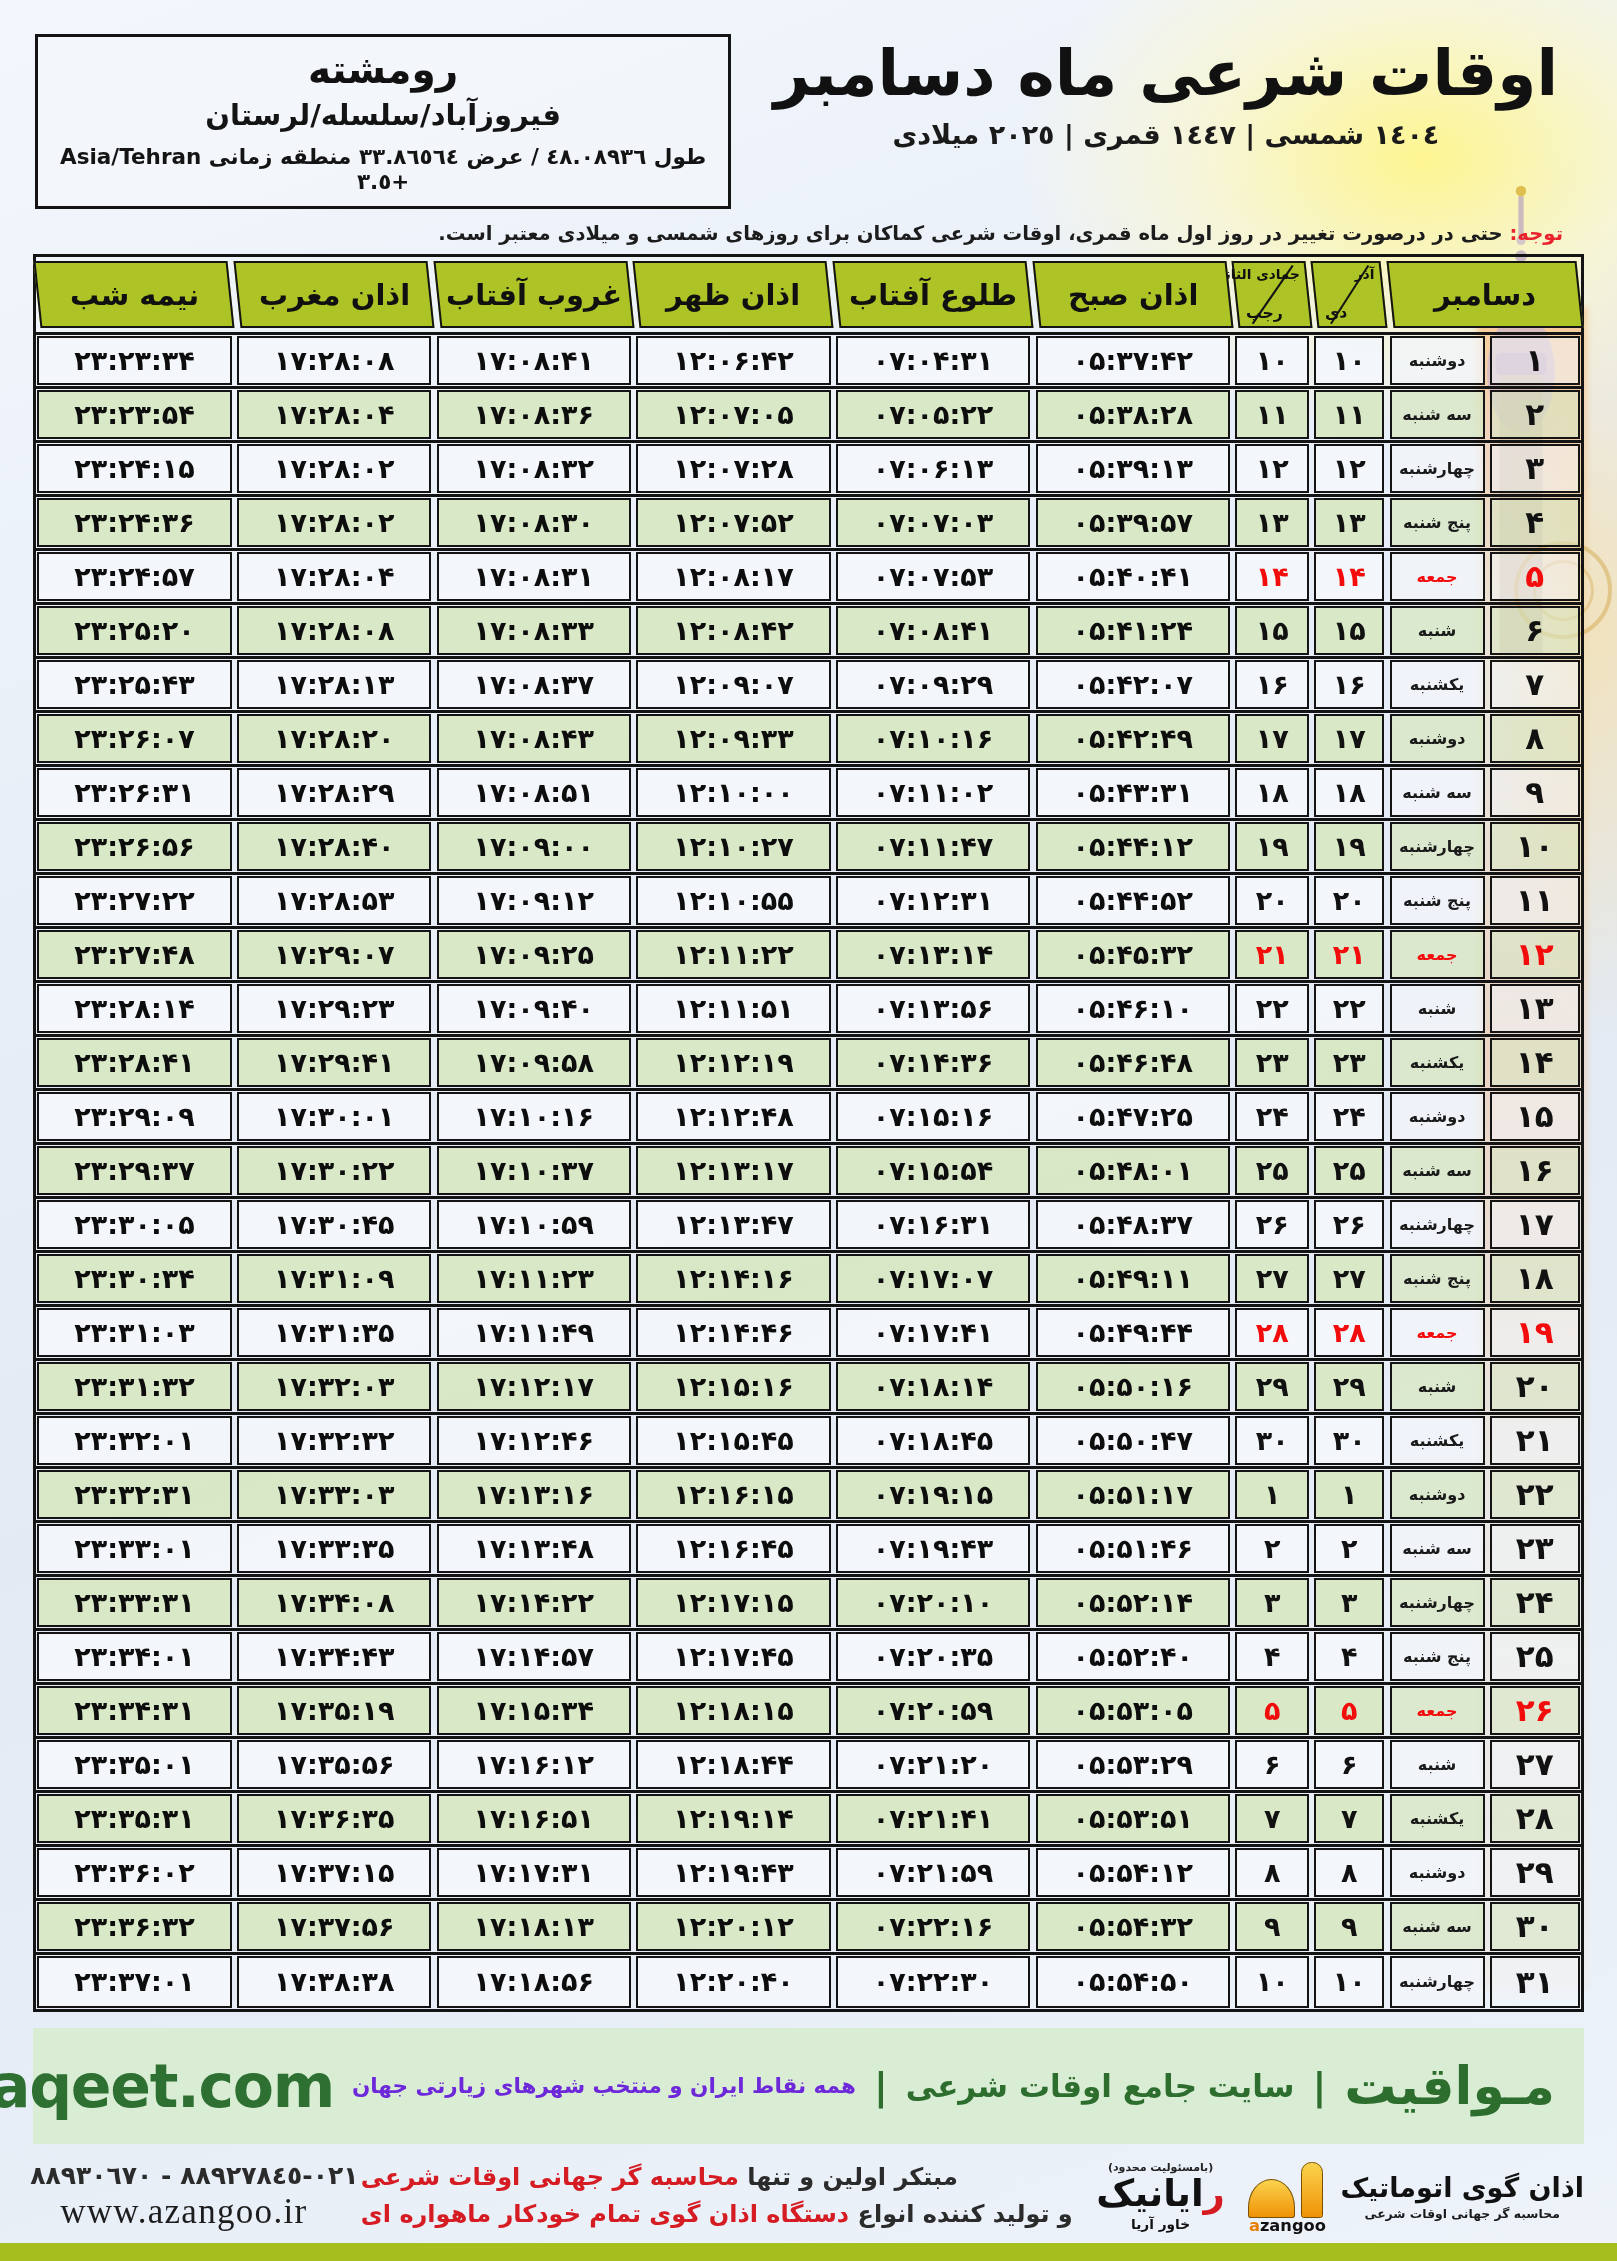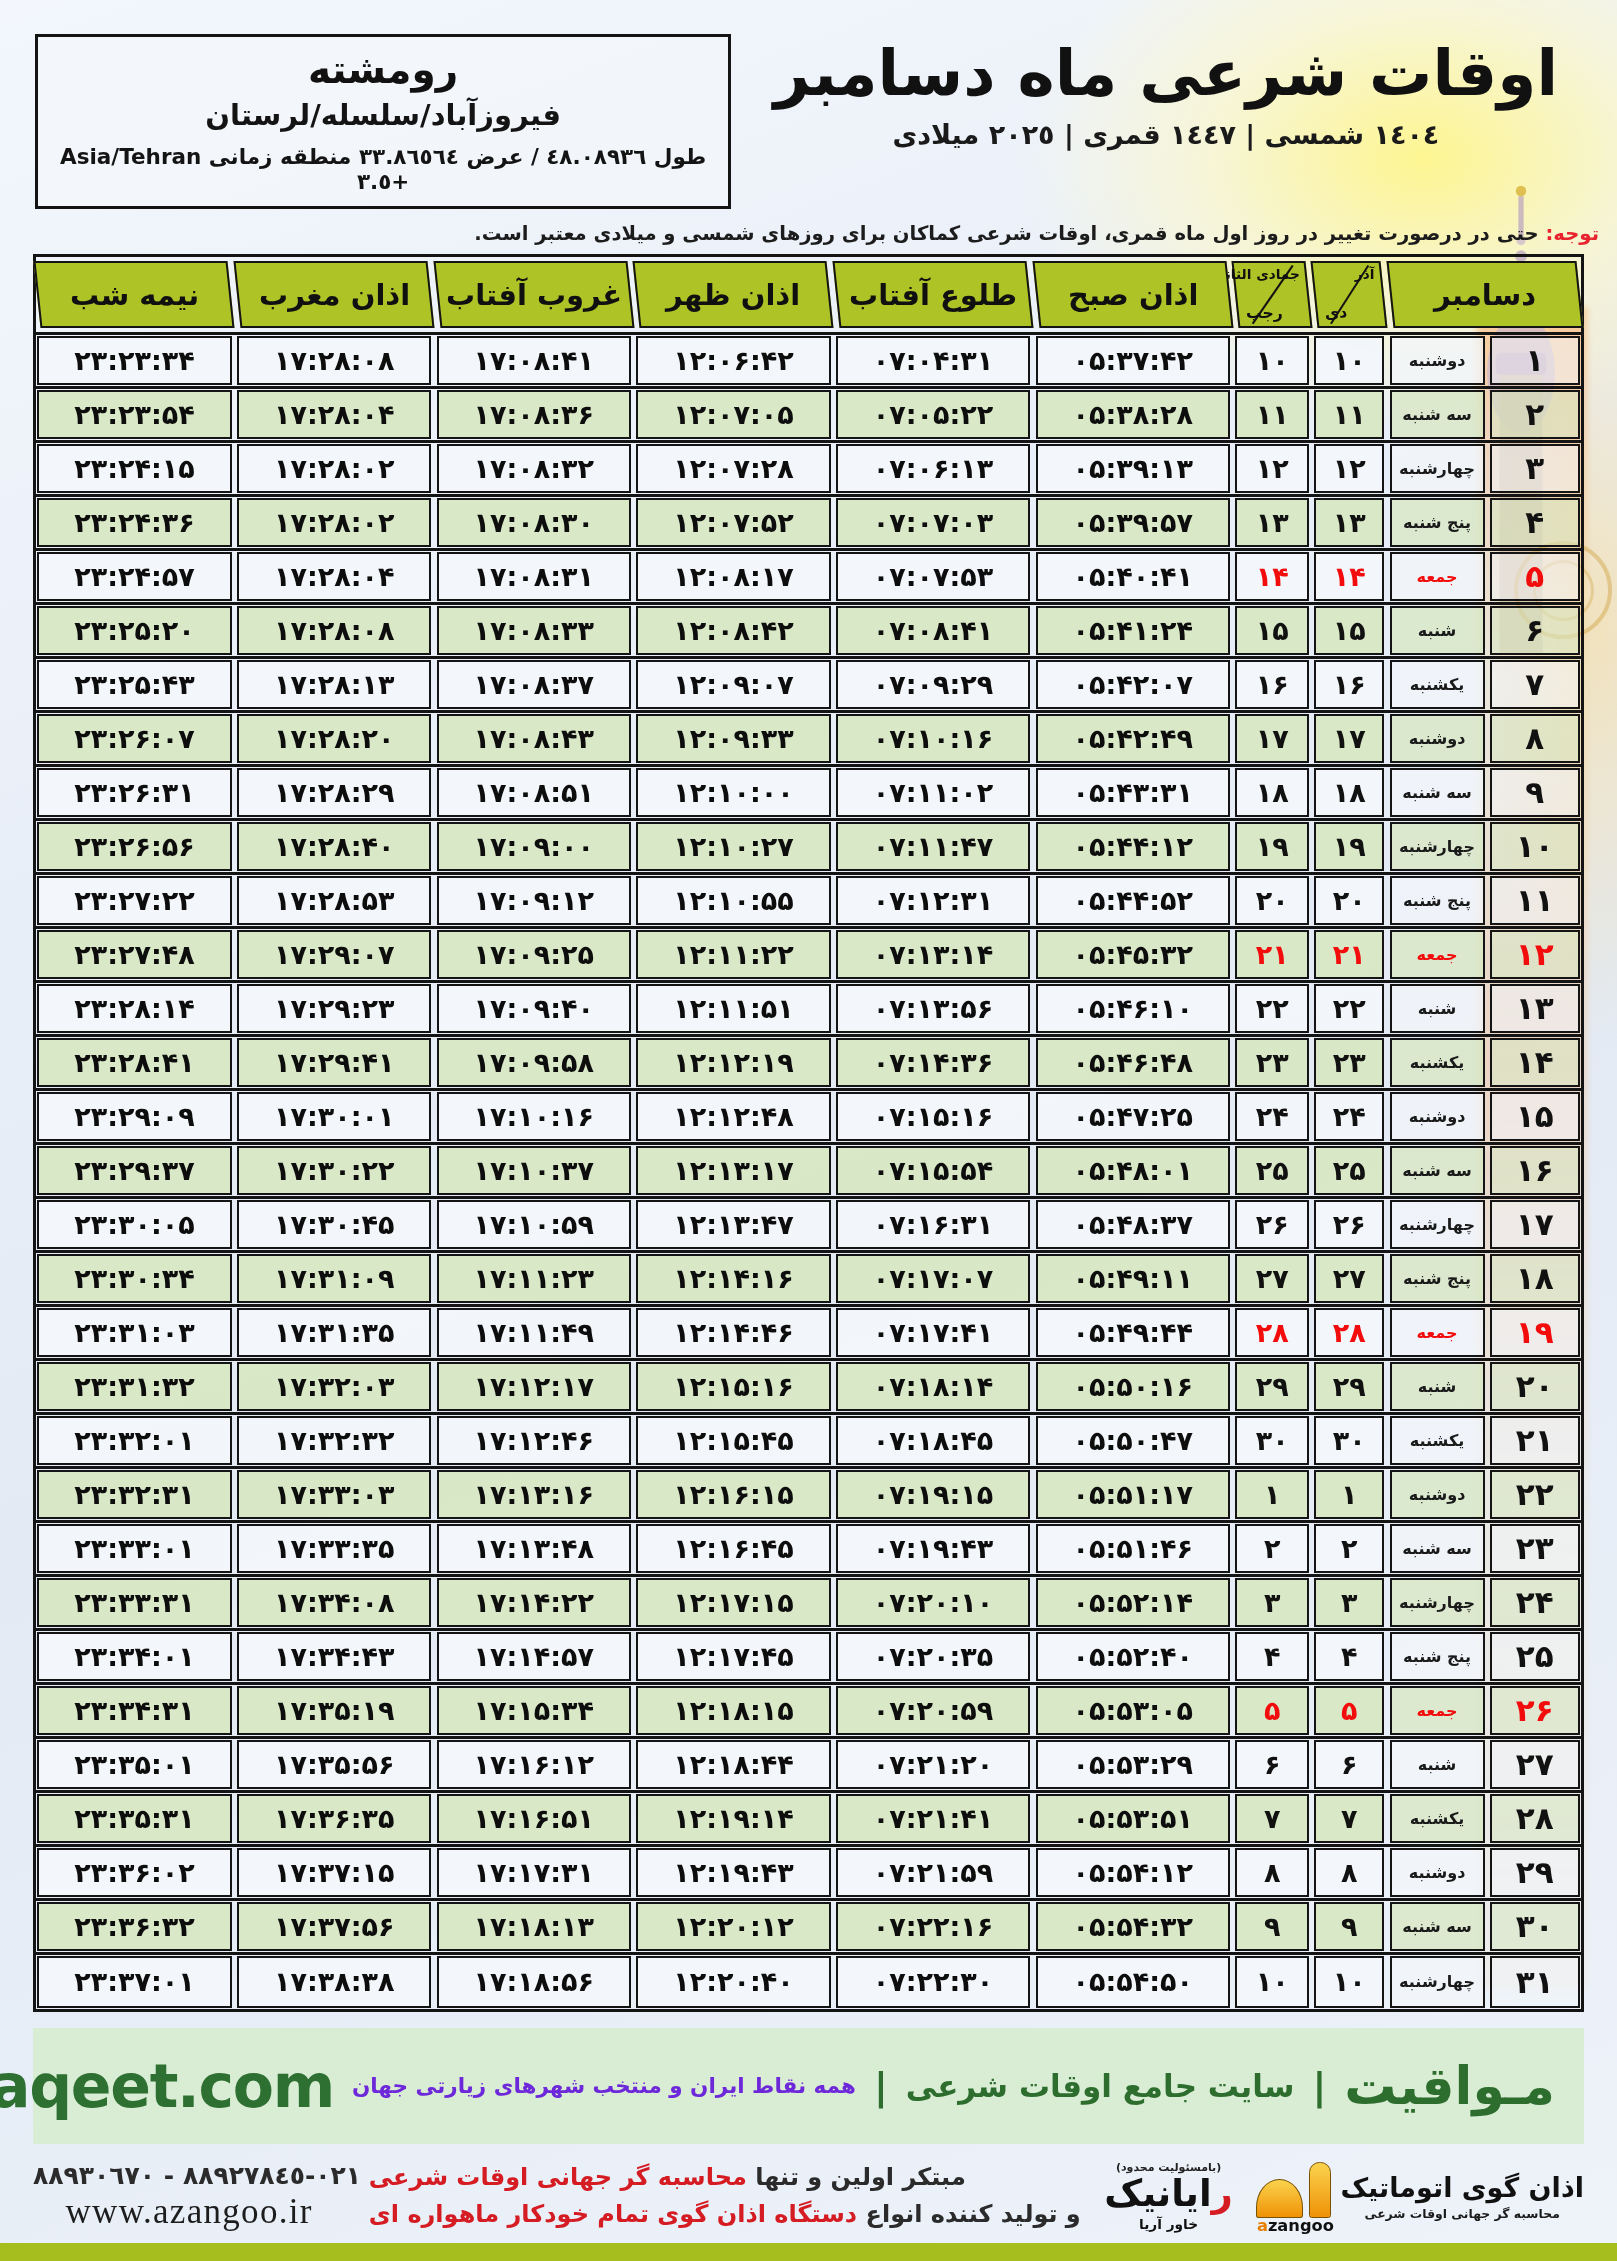--- a/index.html
+++ b/index.html
@@ -23,21 +23,21 @@
   .title-block{flex:1.25;text-align:center;padding-top:5.2px;}
   .main-title{font-size:63px;font-weight:bold;color:#111;line-height:1.12;}
   .sub-title{font-size:31px;font-weight:bold;color:#161616;margin-top:3.9px;}
   .years-line{font-size:27px;font-weight:bold;color:#1a1a1a;margin-top:9px;}
   .location-box{flex:1;max-width:705px;border:3.3px solid #141414;background:rgba(242,246,251,.88);
     text-align:center;padding:9px 13px 11.7px 13px;}
   .loc-city{font-size:39px;font-weight:bold;color:#111;line-height:1.25;}
   .loc-region{font-size:29px;font-weight:bold;color:#141414;line-height:1.35;margin-top:1.3px;}
   .loc-coords{font-size:21.5px;font-weight:bold;color:#141414;margin-top:9px;}
 
-  .note-line{position:relative;z-index:2;margin:13px 18px 0 38px;font-size:19.6px;font-weight:bold;color:#1c1c1c;white-space:nowrap;}
+  .note-line{position:relative;z-index:2;margin:13px 54px 0 38px;font-size:19.6px;font-weight:bold;color:#1c1c1c;white-space:nowrap;}
   .note-line .note-label{color:#e8232d;}
 
   
   .ptable{position:relative;z-index:1;margin:9px 33px 0 34px;border:3.9px solid #141414;}
   .trow,.thead{display:grid;grid-template-columns:90px 95px 70px 74px 1fr 1fr 1fr 1fr 1fr 1fr;column-gap:5.2px;align-items:stretch;}
   .thead{height:78px;border-bottom:3.3px solid #141414;padding:3.9px 1.3px;}
   .trow{height:54px;border-bottom:3.3px solid #141414;padding:1.3px 1.3px;}
   .trow:last-child{border-bottom:none;}
   .hcell{position:relative;background:#aec326;border:2px solid #141414;transform:skewX(6deg);
     display:flex;align-items:center;justify-content:center;}
@@ -62,21 +62,21 @@
   
   .mv-bar{position:relative;z-index:2;margin:15.7px 33px 0 34px;height:116px;background:#d9ecd4;
     display:flex;align-items:center;padding:0 29px;gap:18px;}
   .mv-brand{font-size:52px;font-weight:bold;color:#2d6e2e;white-space:nowrap;}
   .mv-sep{font-size:38px;font-weight:bold;color:#2d6e2e;}
   .mv-t1{font-size:31px;font-weight:bold;color:#2d6e2e;white-space:nowrap;}
   .mv-t2{font-size:21.5px;font-weight:bold;color:#6d28d9;white-space:nowrap;}
   .mv-domain{margin-right:auto;font-size:60px;font-weight:bold;color:#2d7031;letter-spacing:-1.3px;direction:ltr;}
 
   .bottom-strip{position:relative;z-index:2;height:98px;margin:3.9px 33px 0 34px;display:flex;align-items:center;gap:23.5px;}
-  .az-logo{display:flex;align-items:center;gap:6px;}
+  .az-logo{display:flex;align-items:center;gap:14px;}
   .az-icon{position:relative;width:78px;height:77px;}
   .az-dome{position:absolute;left:0;bottom:17px;width:47px;height:39px;background:linear-gradient(180deg,#fbd34d,#ef9207);
     border:1.3px solid #7a5100;border-radius:55% 55% 8% 8% / 80% 80% 8% 8%;}
   .az-tower{position:absolute;right:3.9px;bottom:17px;width:22px;height:56px;background:linear-gradient(180deg,#fbd34d,#ef9207);
     border:1.3px solid #7a5100;border-radius:10.4px 10.4px 2.6px 2.6px;}
   .az-word{position:absolute;bottom:0;left:0;width:100%;text-align:center;font-size:16.3px;font-weight:bold;color:#111;direction:ltr;letter-spacing:0;}
   .az-word .a-red{color:#e77f00;}
   .az-texts{text-align:center;}
   .az-name{font-size:27px;font-weight:bold;color:#111;white-space:nowrap;}
   .az-slogan{font-size:12.4px;font-weight:bold;color:#1a1a1a;margin-top:3.9px;white-space:nowrap;}

